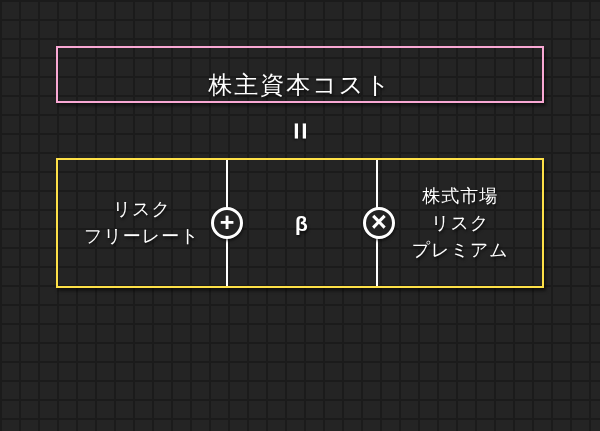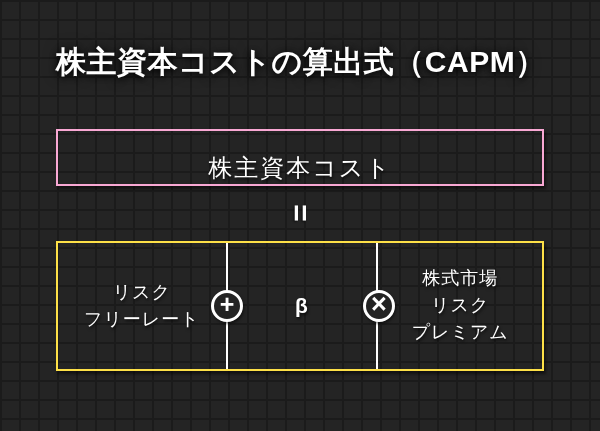--- a/index.html
+++ b/index.html
@@ -110,21 +110,20 @@
     line-height: 1;
     padding-bottom: 2px;
   }
   .op-times .op-symbol { font-size: 27px; }
 </style>
 </head>
 <body>
 
 <div class="stage">
 
-  <h1 class="title">株主資本コストの算出式（CAPM）</h1>
 
   <div class="result-box">
     <span>株主資本コスト</span>
   </div>
 
   <div class="equals-row">
     <span class="equals">=</span>
   </div>
 
   <div class="formula-box">

